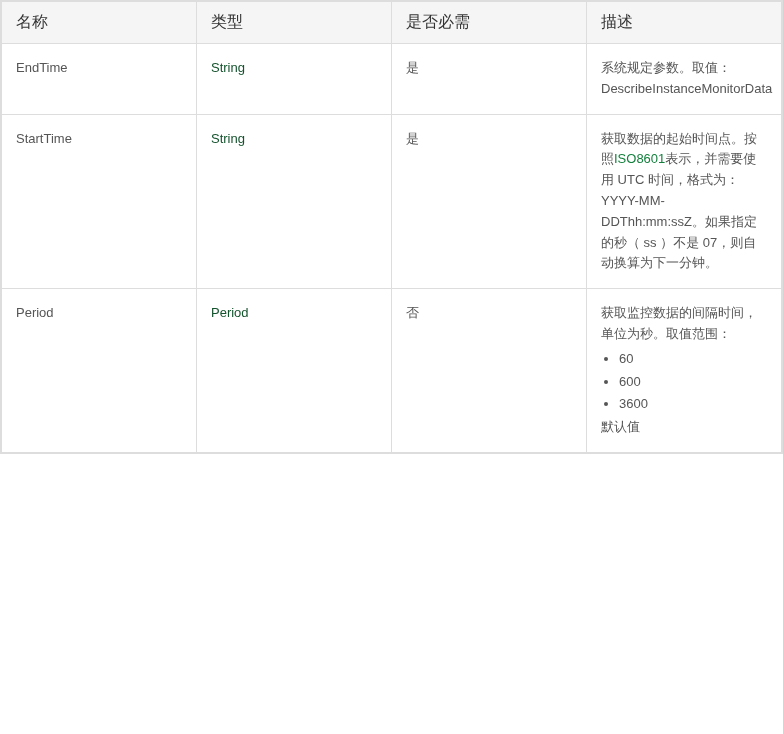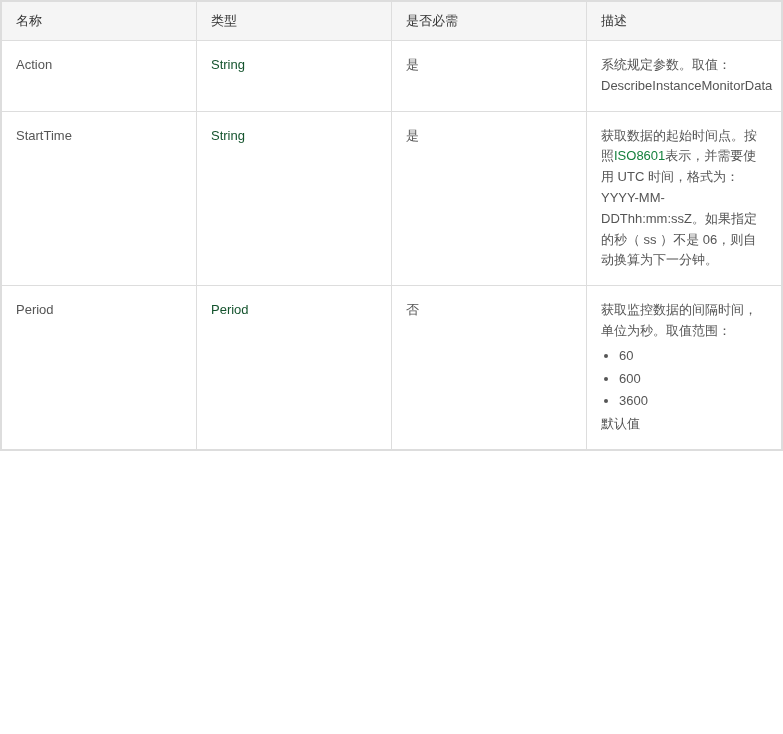--- a/index.html
+++ b/index.html
@@ -26,21 +26,21 @@
     }
     thead tr {
       background-color: #f5f5f5;
     }
     th {
       padding: 10px 14px;
       text-align: left;
       font-weight: normal;
       color: #333;
       border: 1px solid #ddd;
-      font-size: 13px;
+      font-size: 16px;
     }
     td {
       padding: 14px 14px;
       border: 1px solid #ddd;
       vertical-align: top;
       font-size: 13px;
       line-height: 1.6;
       color: #555;
     }
     td.name-col {
@@ -80,35 +80,35 @@
       <tr>
         <th>名称</th>
         <th>类型</th>
         <th>是否必需</th>
         <th>描述</th>
       </tr>
     </thead>
     <tbody>
 
       <tr>
-        <td class="name-col">Action</td>
+        <td class="name-col">EndTime</td>
         <td class="type-col">String</td>
         <td class="required-col">是</td>
         <td class="desc-col">
           <span>系统规定参数。取值：DescribeInstanceMonitorData</span>
         </td>
       </tr>
 
 
       <tr>
         <td class="name-col">StartTime</td>
         <td class="type-col">String</td>
         <td class="required-col">是</td>
         <td class="desc-col">
-          <span>获取数据的起始时间点。按照</span><a class="link" href="#">ISO8601</a><span>表示，并需要使用 UTC 时间，格式为：YYYY-MM-DDThh:mm:ssZ。如果指定的秒（ ss ）不是 06，则自动换算为下一分钟。</span>
+          <span>获取数据的起始时间点。按照</span><a class="link" href="#">ISO8601</a><span>表示，并需要使用 UTC 时间，格式为：YYYY-MM-DDThh:mm:ssZ。如果指定的秒（ ss ）不是 07，则自动换算为下一分钟。</span>
         </td>
       </tr>
 
 
       <tr>
         <td class="name-col">Period</td>
         <td class="type-col">Period</td>
         <td class="required-col">否</td>
         <td class="desc-col">
           <span>获取监控数据的间隔时间，单位为秒。取值范围：</span>

